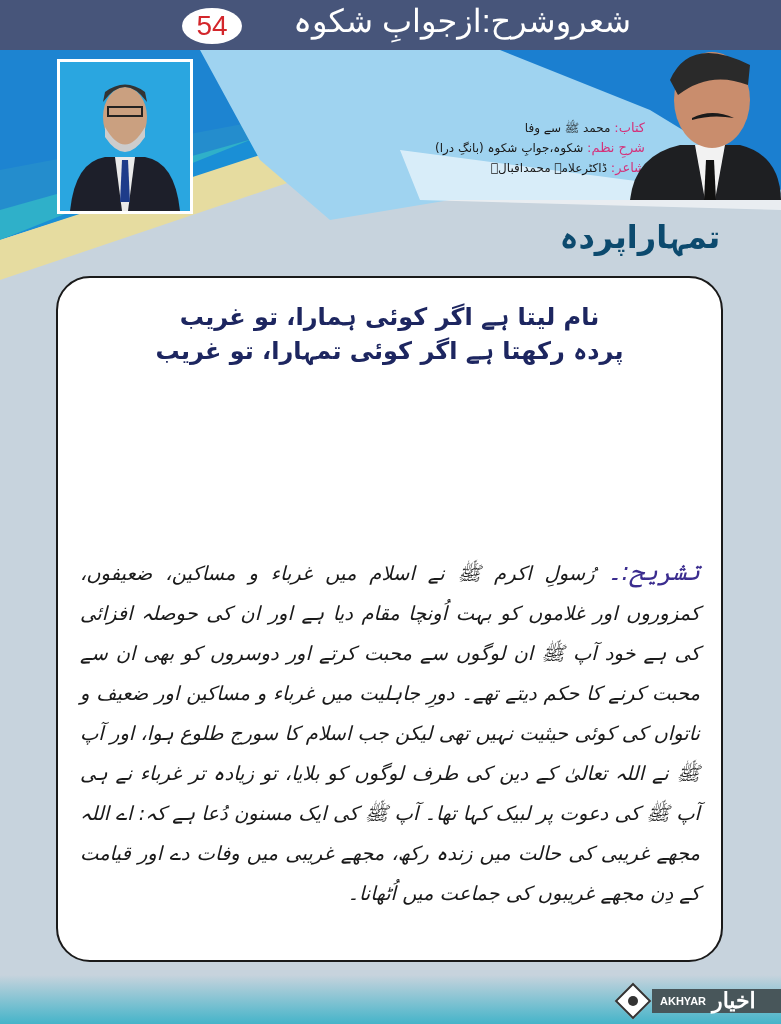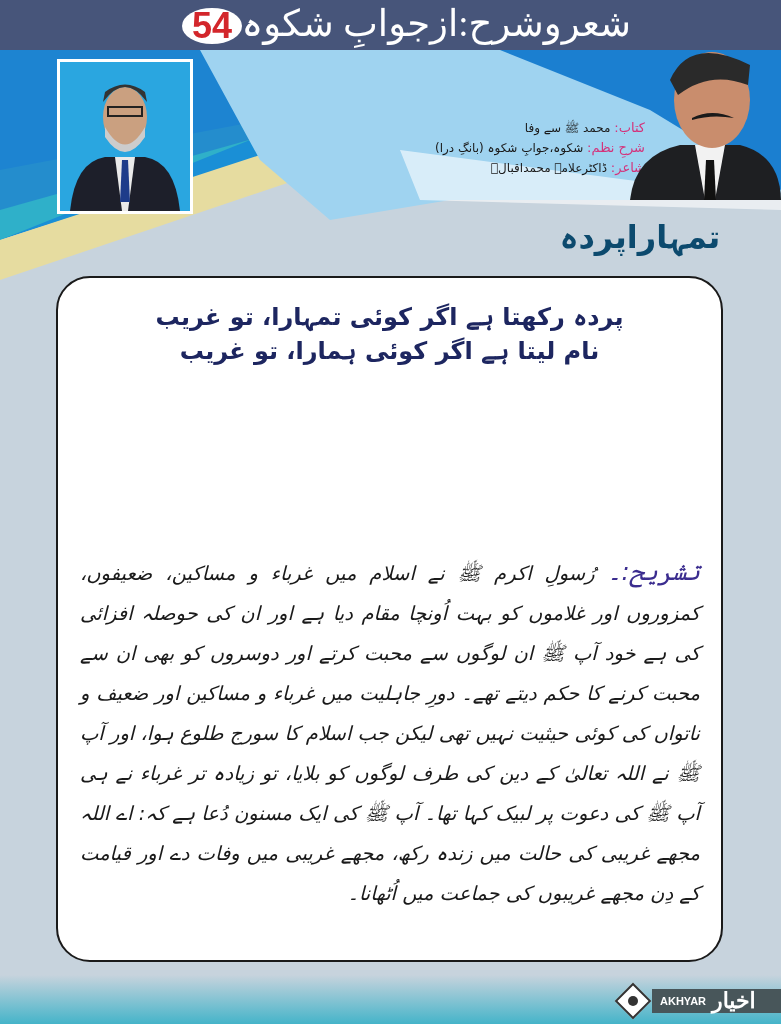--- a/index.html
+++ b/index.html
@@ -1,25 +1,25 @@
 <!DOCTYPE html>
 <html><head>
 <meta charset="utf-8">
 <style>
   html, body { margin:0; padding:0; }
   body { width:781px; height:1024px; position:relative; overflow:hidden;
          background:#c7d3dd; font-family:"DejaVu Sans", sans-serif; }
   .top-bar { position:absolute; left:0; top:0; width:781px; height:50px;
              background:#47557a; }
   .top-title { position:absolute; right:150px; top:2px; color:#ffffff;
-               font-size:37px; direction:rtl; font-family:Liberation Serif, serif; }
+               font-size:32px; direction:rtl; font-family:Liberation Sans, sans-serif; }
   .issue-badge { position:absolute; left:182px; top:8px; width:60px; height:36px;
                  background:#ffffff; border-radius:50%; color:#d3262b;
-                 font-family:"Liberation Sans", sans-serif; font-weight:bold;
-                 font-size:36px; text-align:center; line-height:36px; }
+                 font-family:"Liberation Sans", sans-serif; font-weight:normal;
+                 font-size:28px; text-align:center; line-height:36px; }
   .banner { position:absolute; left:0; top:50px; width:781px; height:230px; overflow:hidden; }
   .banner svg { position:absolute; left:0; top:0; }
   .author-photo { position:absolute; left:57px; top:59px; width:136px; height:155px;
                   border:3px solid #ffffff; background:#2aa6e0; box-sizing:border-box; overflow:hidden; }
   .author-block { position:absolute; left:120px; top:150px; width:205px; text-align:right; direction:rtl; }
   .author-role { color:#c8262c; font-size:14px; }
   .author-name { color:#1d2660; font-size:20px; font-weight:bold; line-height:24px; }
   .author-desc { color:#222; font-size:11px; }
   .author-sub { color:#c8262c; font-size:12px; }
   .book-info { position:absolute; left:430px; top:120px; width:215px; text-align:right; direction:rtl;
@@ -92,22 +92,22 @@
       <ellipse cx="82" cy="50" rx="38" ry="48" fill="#c98d6d"></ellipse>
       <path d="M40 30 Q60 -15 120 15 L118 35 Q80 20 48 45 Z" fill="#2a2a2a"></path>
       <path d="M62 68 Q82 58 104 68 Q82 64 62 70 Z" fill="#1a1a1a"></path>
     </svg>
   </div>
   <div class="poem-title" style="top:168px;">تمہاراپردہ</div>
 </div>
 
 <div class="card">
   <div class="couplet">
+    <div>نام لیتا ہے اگر کوئی ہمارا، تو غریب</div>
     <div>پردہ رکھتا ہے اگر کوئی تمہارا، تو غریب</div>
-    <div>نام لیتا ہے اگر کوئی ہمارا، تو غریب</div>
   </div>
   <div class="para p2">
     <span class="head">تشریح:۔</span>
     <span>رُسولِ اکرم ﷺ نے اسلام میں غرباء و مساکین، ضعیفوں، کمزوروں اور غلاموں کو بہت اُونچا مقام دیا ہے اور ان کی حوصلہ افزائی کی ہے خود آپ ﷺ ان لوگوں سے محبت کرتے اور دوسروں کو بھی ان سے محبت کرنے کا حکم دیتے تھے۔ دورِ جاہلیت میں غرباء و مساکین اور ضعیف و ناتواں کی کوئی حیثیت نہیں تھی لیکن جب اسلام کا سورج طلوع ہوا، اور آپ ﷺ نے اللہ تعالیٰ کے دین کی طرف لوگوں کو بلایا، تو زیادہ تر غرباء نے ہی آپ ﷺ کی دعوت پر لبیک کہا تھا۔ آپ ﷺ کی ایک مسنون دُعا ہے کہ: اے اللہ مجھے غریبی کی حالت میں زندہ رکھ، مجھے غریبی میں وفات دے اور قیامت کے دِن مجھے غریبوں کی جماعت میں اُٹھانا۔</span>
   </div>
 </div>
 
 <div class="footer-grad"></div>
 <div class="logo">
   <div class="logo-diamond">

